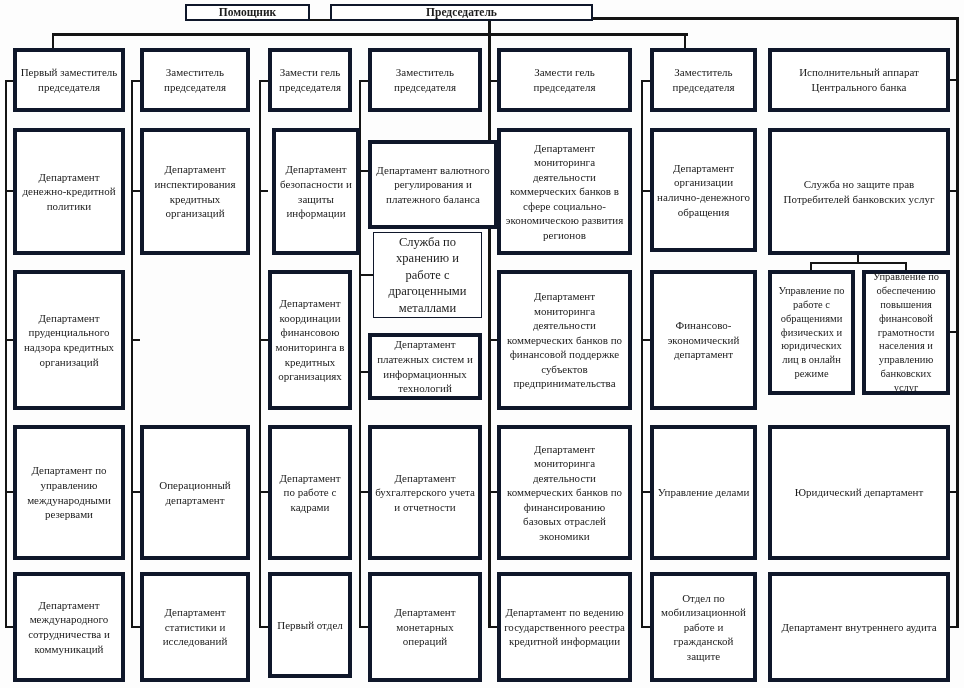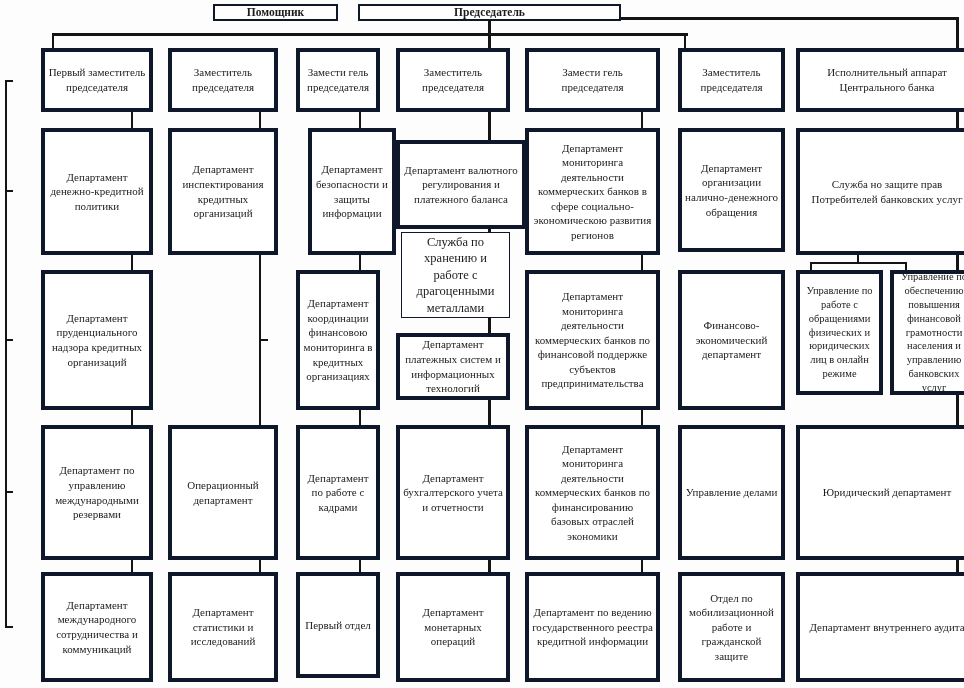--- a/index.html
+++ b/index.html
@@ -3,21 +3,21 @@
 <meta charset="utf-8">
 <style>
   html,body{margin:0;padding:0;background:#fff;}
   .canvas{
     position:relative;width:964px;height:688px;background:#fdfdfd;
     font-family:"Liberation Serif","DejaVu Serif",serif;color:#1c1c1c;overflow:hidden;
   }
   .box{
     position:absolute;box-sizing:border-box;border:4px solid #0f172a;background:#fff;
     display:flex;align-items:center;justify-content:center;text-align:center;
-    font-size:11px;line-height:1.32;padding:2px 3px;margin-left:28px;
+    font-size:11px;line-height:1.32;padding:2px 3px;
   }
   .box.top{font-weight:bold;font-size:11.5px;border-width:2px;}
   .box.thin{border-width:1px;font-size:12.5px;}
   .box.small{font-size:10.5px;}
   .ln{position:absolute;background:#141414;}
 </style>
 </head>
 <body>
 
 <div class="canvas">
@@ -101,21 +101,21 @@
 
   <div class="box" style="left:13px;top:128px;width:112px;height:127px">Департамент денежно-кредитной политики</div>
   <div class="box" style="left:13px;top:270px;width:112px;height:140px">Департамент пруденциального надзора кредитных организаций</div>
   <div class="box" style="left:13px;top:425px;width:112px;height:135px">Департамент по управлению международными резервами</div>
   <div class="box" style="left:13px;top:572px;width:112px;height:110px">Департамент международного сотрудничества и коммуникаций</div>
 
   <div class="box" style="left:140px;top:128px;width:110px;height:127px">Департамент инспектирования кредитных организаций</div>
   <div class="box" style="left:140px;top:425px;width:110px;height:135px">Операционный департамент</div>
   <div class="box" style="left:140px;top:572px;width:110px;height:110px">Департамент статистики и исследований</div>
 
-  <div class="box" style="left:280px;top:128px;width:88px;height:127px">Департамент безопасности и защиты информации</div>
+  <div class="box" style="left:272px;top:128px;width:88px;height:127px">Департамент безопасности и защиты информации</div>
   <div class="box" style="left:268px;top:270px;width:84px;height:140px">Департамент координации финансовою мониторинга в кредитных организациях</div>
   <div class="box" style="left:268px;top:425px;width:84px;height:135px">Департамент по работе с кадрами</div>
   <div class="box" style="left:268px;top:572px;width:84px;height:106px">Первый отдел</div>
 
   <div class="box" style="left:368px;top:140px;width:130px;height:89px">Департамент валютного регулирования и платежного баланса</div>
   <div class="box thin" style="left:373px;top:232px;width:109px;height:86px">Служба по хранению и работе с драгоценными металлами</div>
   <div class="box" style="left:368px;top:333px;width:114px;height:67px">Департамент платежных систем и информационных технологий</div>
   <div class="box" style="left:368px;top:425px;width:114px;height:135px">Департамент бухгалтерского учета и отчетности</div>
   <div class="box" style="left:368px;top:572px;width:114px;height:110px">Департамент монетарных операций</div>
 

